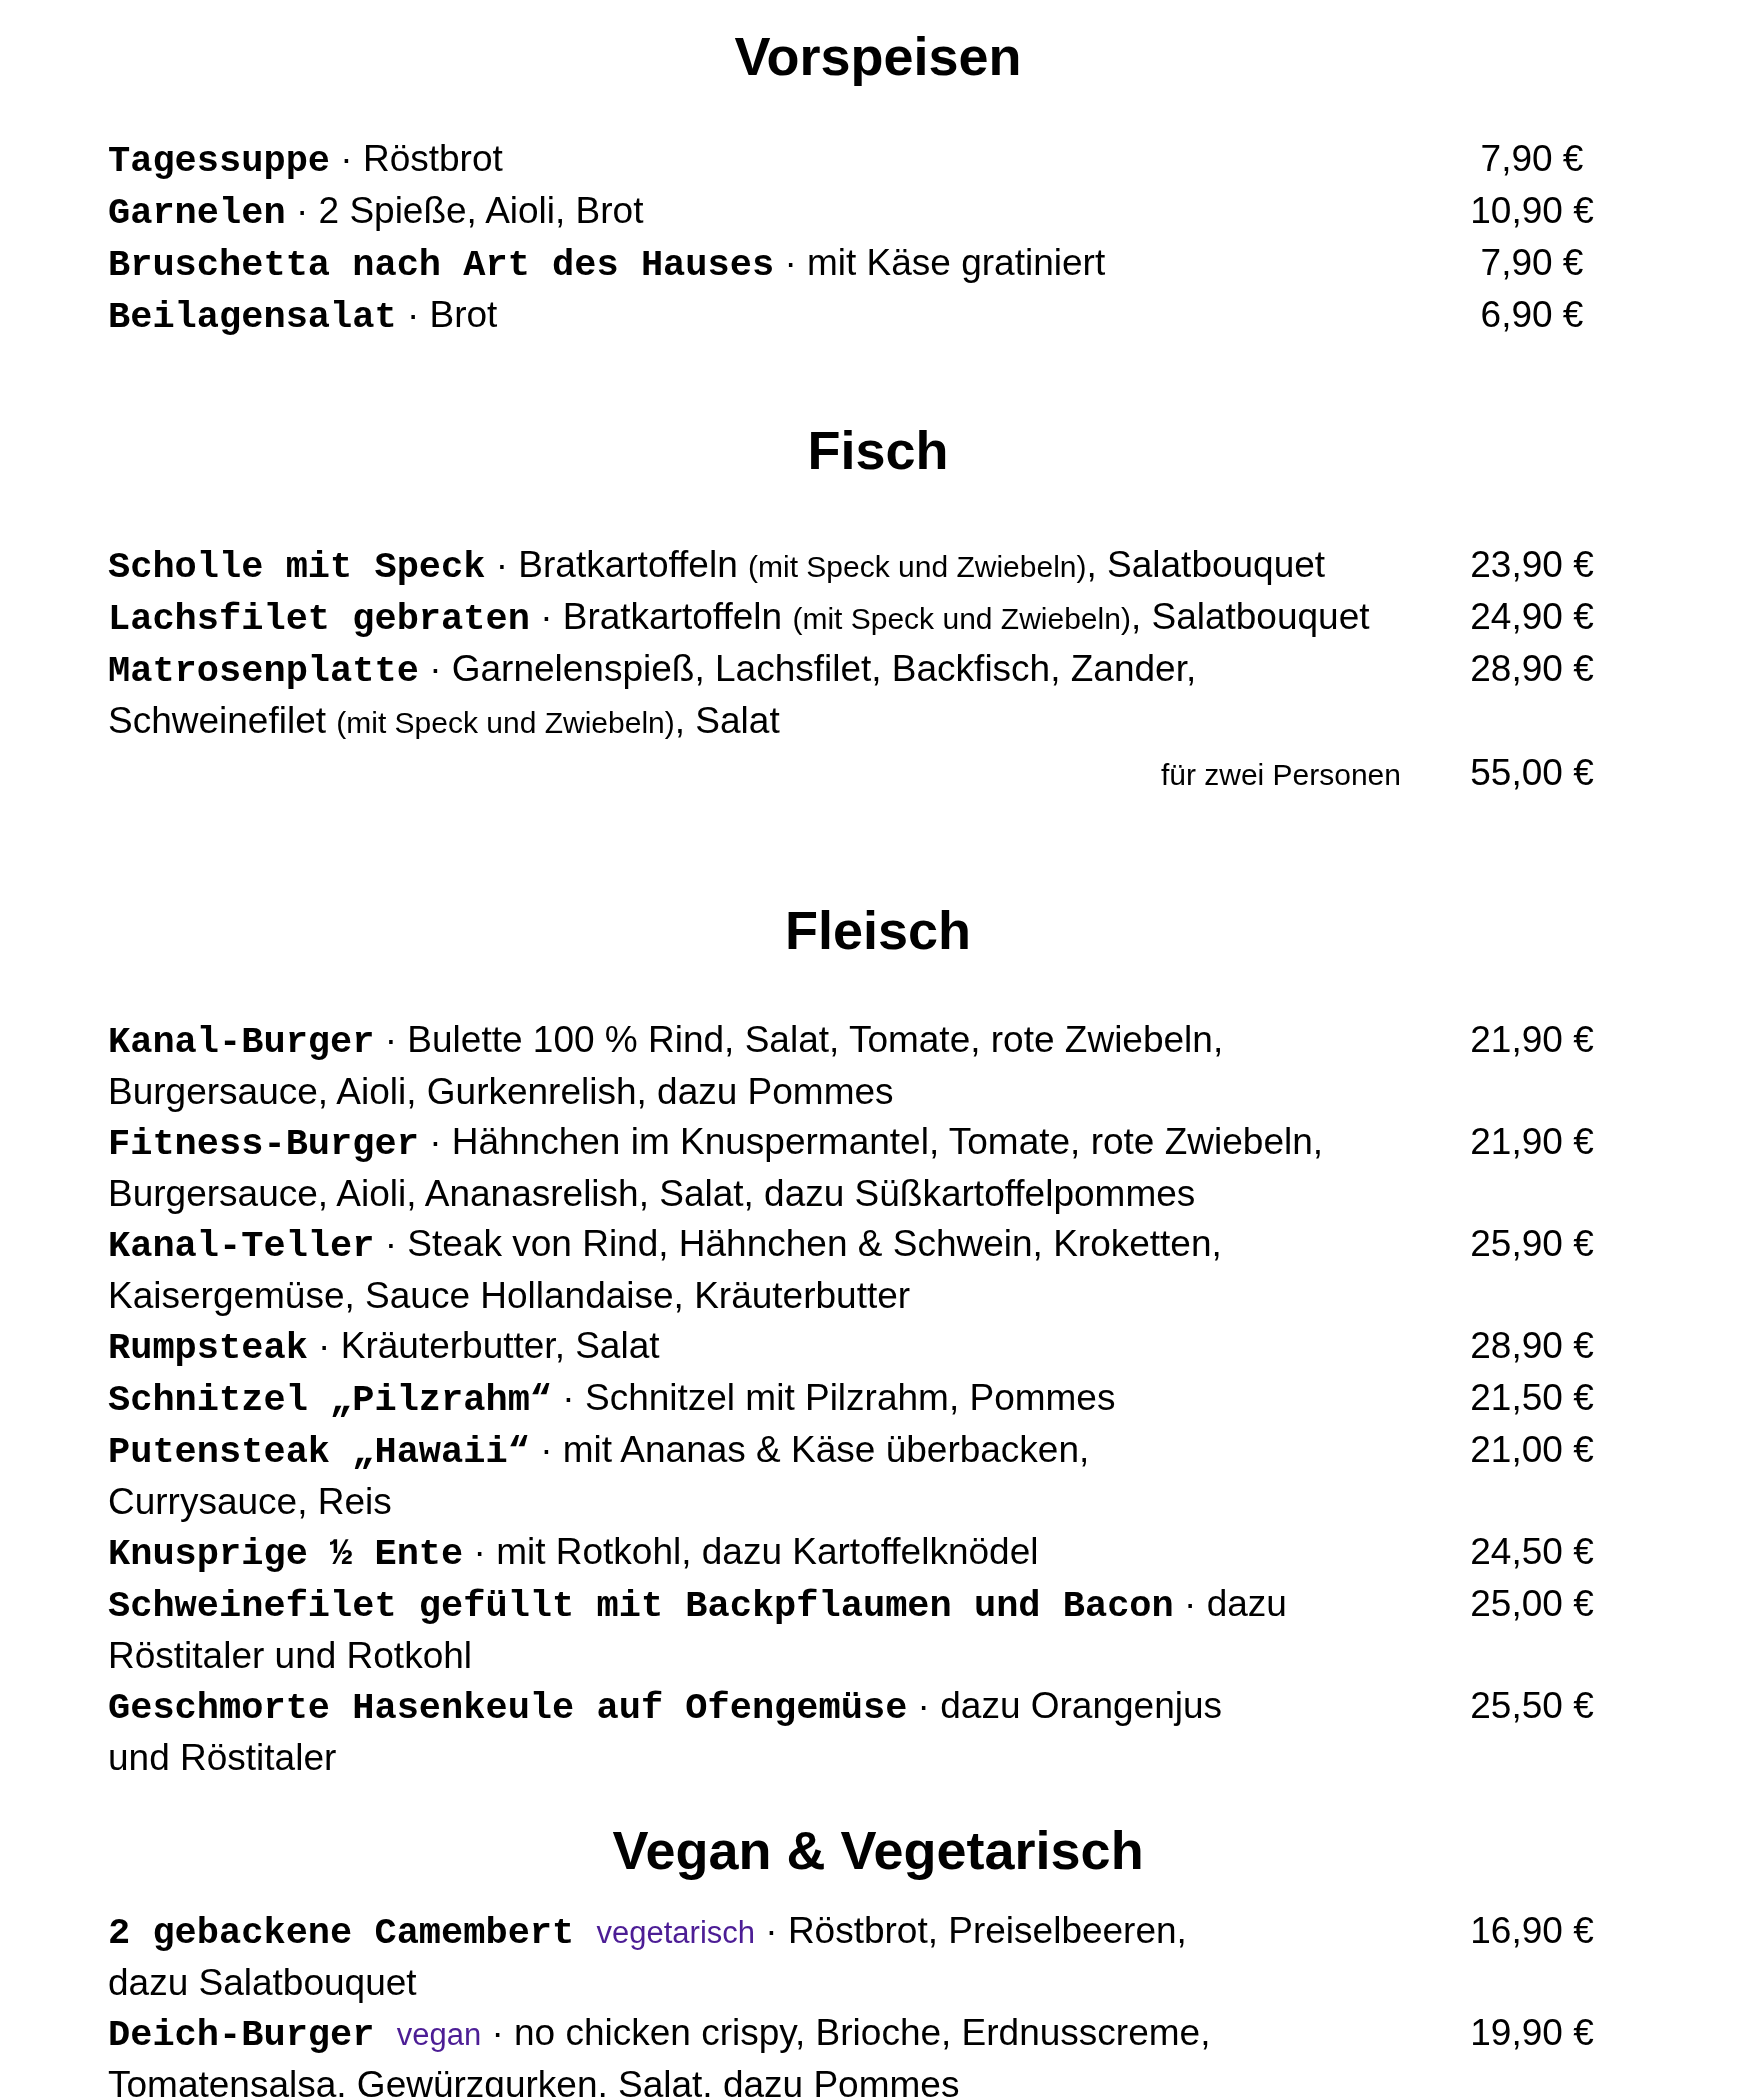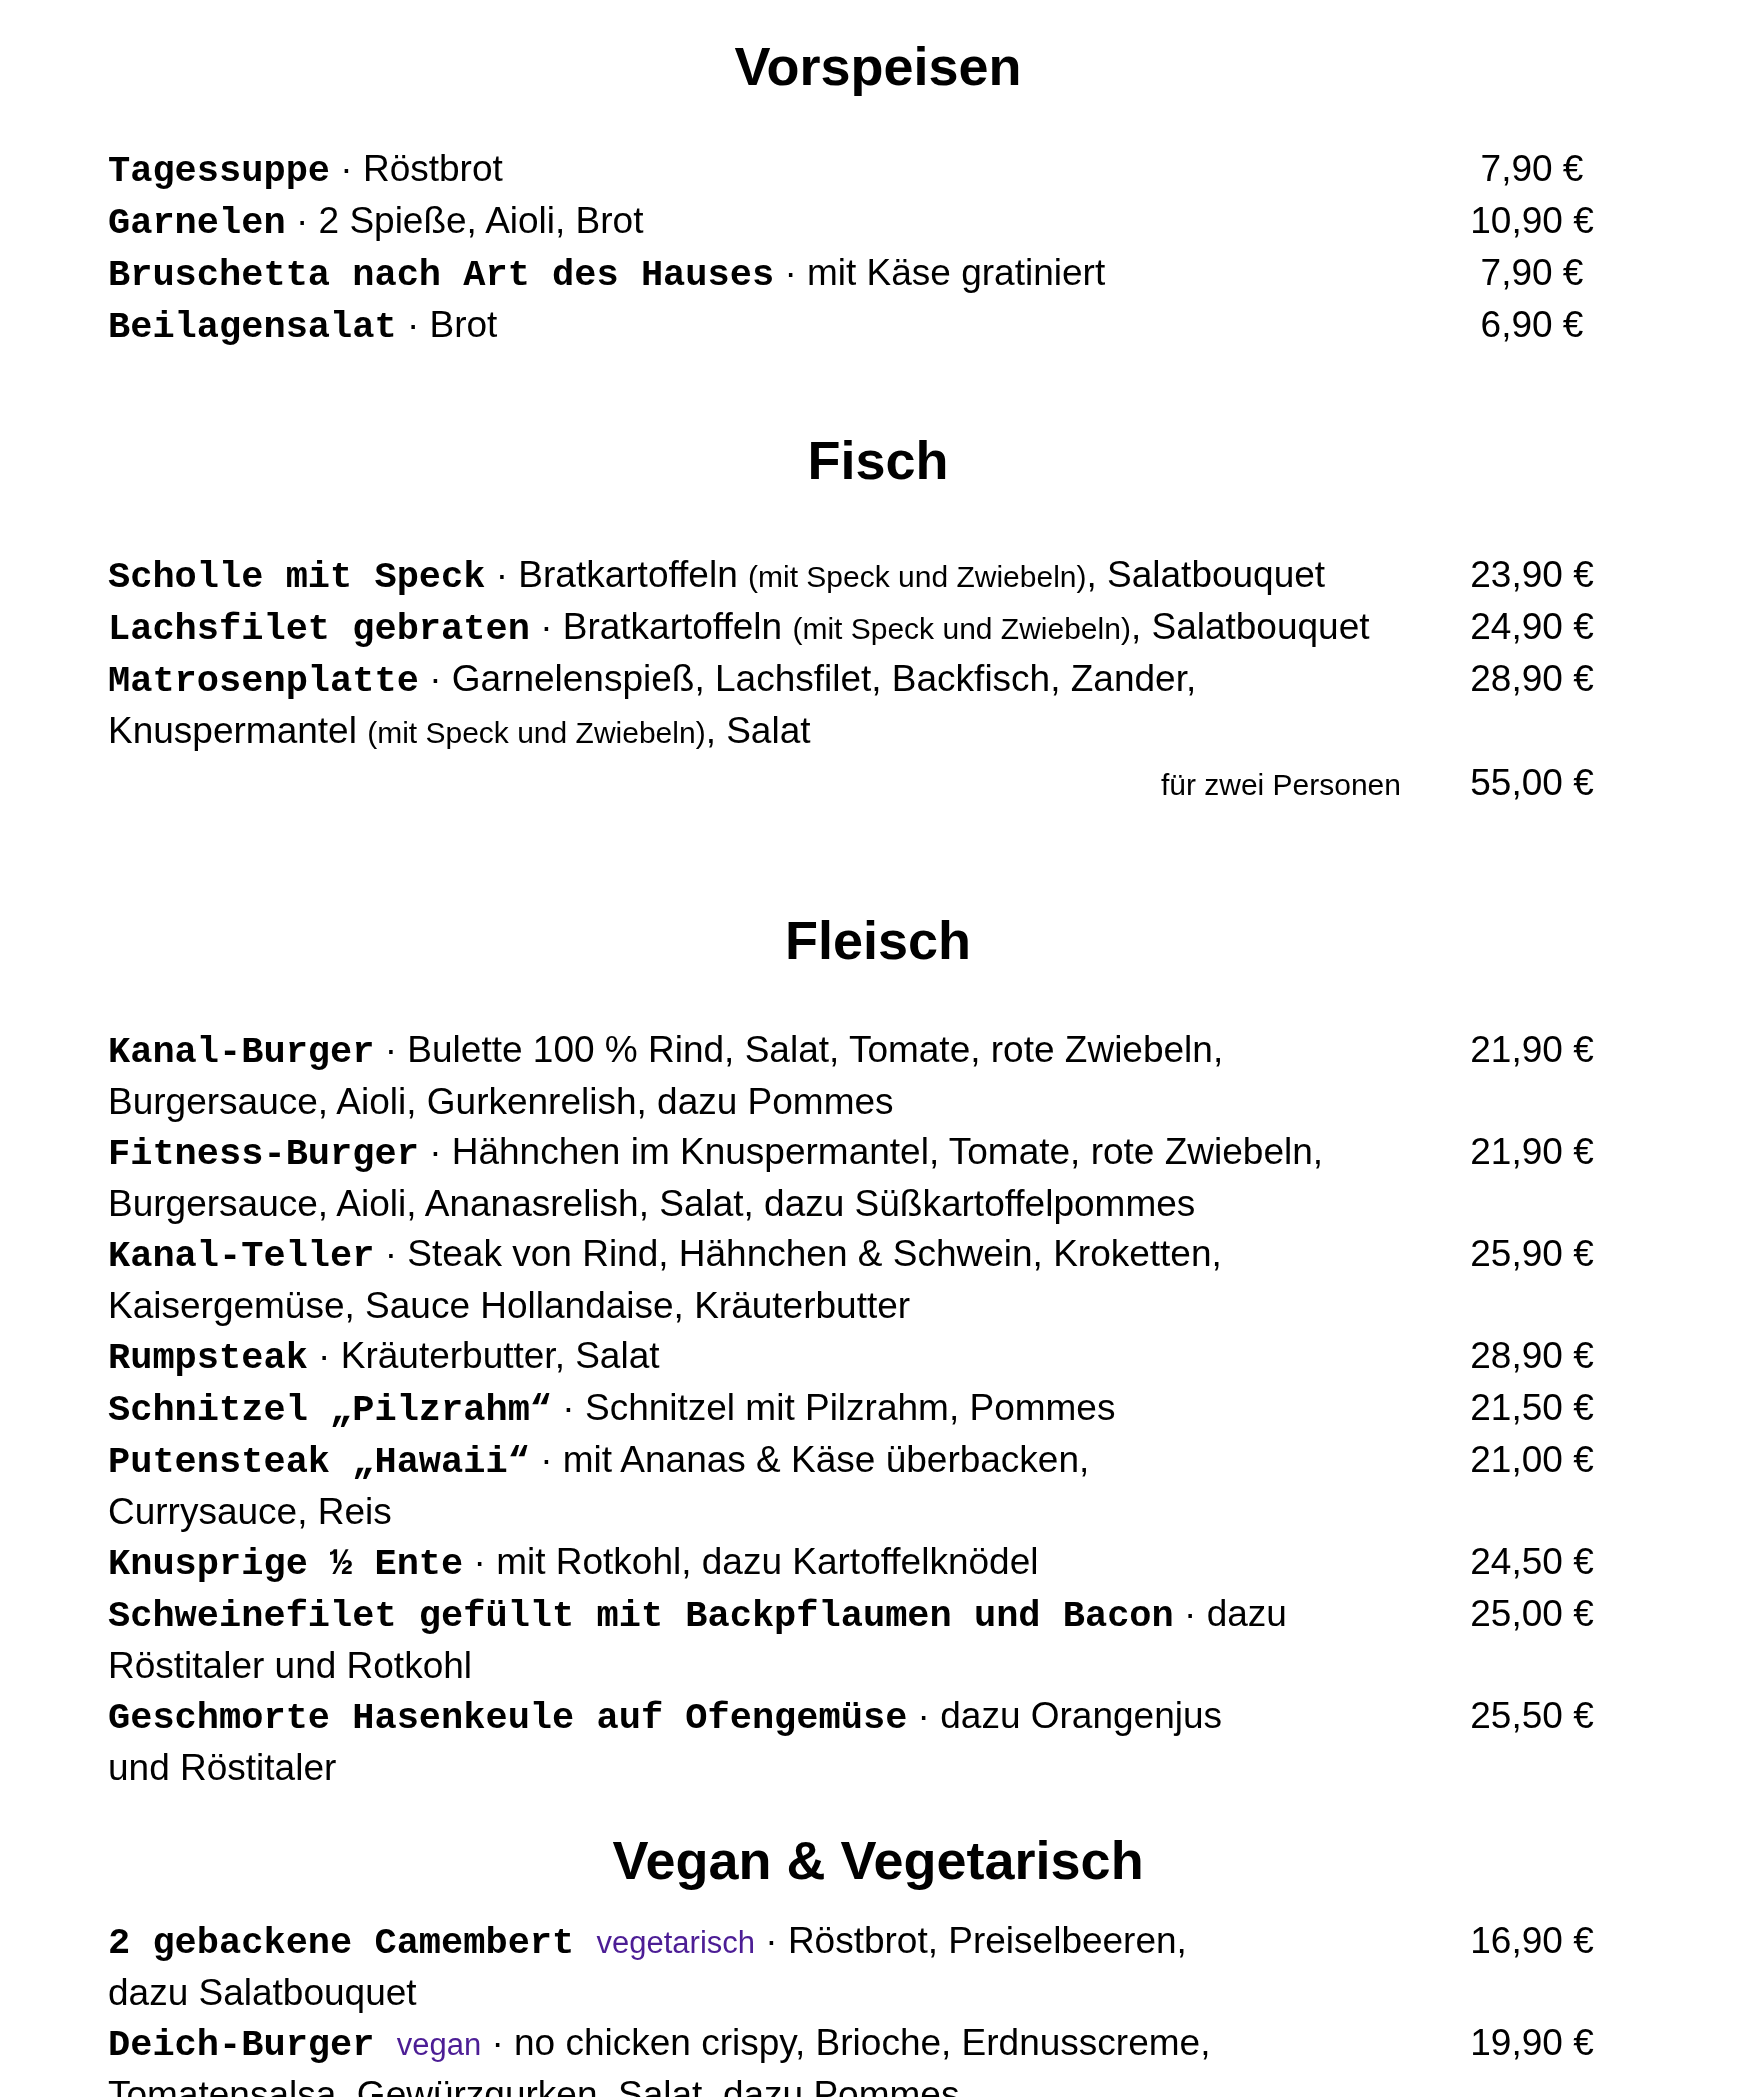--- a/index.html
+++ b/index.html
@@ -4,21 +4,21 @@
 <style>
   html,body{margin:0;padding:0;background:#ffffff;}
   body{
     width:1756px;height:2097px;overflow:hidden;
     font-family:"Liberation Sans",sans-serif;
     font-size:37px;color:#000;
     -webkit-font-smoothing:antialiased;
   }
   .page{
     box-sizing:border-box;width:1756px;height:2097px;
-    padding:14px 153px 0 108px;overflow:hidden;
+    padding:4px 153px 0 108px;overflow:hidden;
   }
   .sec-title{
     font-size:54px;line-height:65px;font-weight:700;
     text-align:center;margin:0 -153px 0 -108px;padding:0;
   }
   .items{margin:0;}
   .item{display:flex;align-items:flex-start;}
   .item-main{flex:1 1 auto;min-width:0;}
   .price{
     flex:0 0 142px;width:142px;text-align:center;
@@ -86,21 +86,21 @@
           </div>
           <div class="item" data-name="menu-item">
             <div class="item-main" data-name="item-text">
               <div class="line" data-name="item-line-first"><span class="seg b" data-name="text-segment">Lachsfilet gebraten</span><span class="seg n" data-name="text-segment"> · Bratkartoffeln </span><span class="seg sm" data-name="text-segment">(mit Speck und Zwiebeln)</span><span class="seg n" data-name="text-segment">, Salatbouquet</span></div>
             </div>
             <div class="price" data-name="item-price">24,90 €</div>
           </div>
           <div class="item" data-name="menu-item">
             <div class="item-main" data-name="item-text">
               <div class="line" data-name="item-line-first"><span class="seg b" data-name="text-segment">Matrosenplatte</span><span class="seg n" data-name="text-segment"> · Garnelenspieß, Lachsfilet, Backfisch, Zander,</span></div>
-              <div class="line" data-name="item-line"><span class="seg n" data-name="text-segment">Knuspermantel </span><span class="seg sm" data-name="text-segment">(mit Speck und Zwiebeln)</span><span class="seg n" data-name="text-segment">, Salat</span></div>
+              <div class="line" data-name="item-line"><span class="seg n" data-name="text-segment">Schweinefilet </span><span class="seg sm" data-name="text-segment">(mit Speck und Zwiebeln)</span><span class="seg n" data-name="text-segment">, Salat</span></div>
             </div>
             <div class="price" data-name="item-price">28,90 €</div>
           </div>
           <div class="item align-right" data-name="menu-item">
             <div class="item-main" data-name="item-text">
               <div class="line" data-name="item-line-first"><span class="seg sm" data-name="text-segment">für zwei Personen</span></div>
             </div>
             <div class="price" data-name="item-price">55,00 €</div>
           </div>
         </div>

